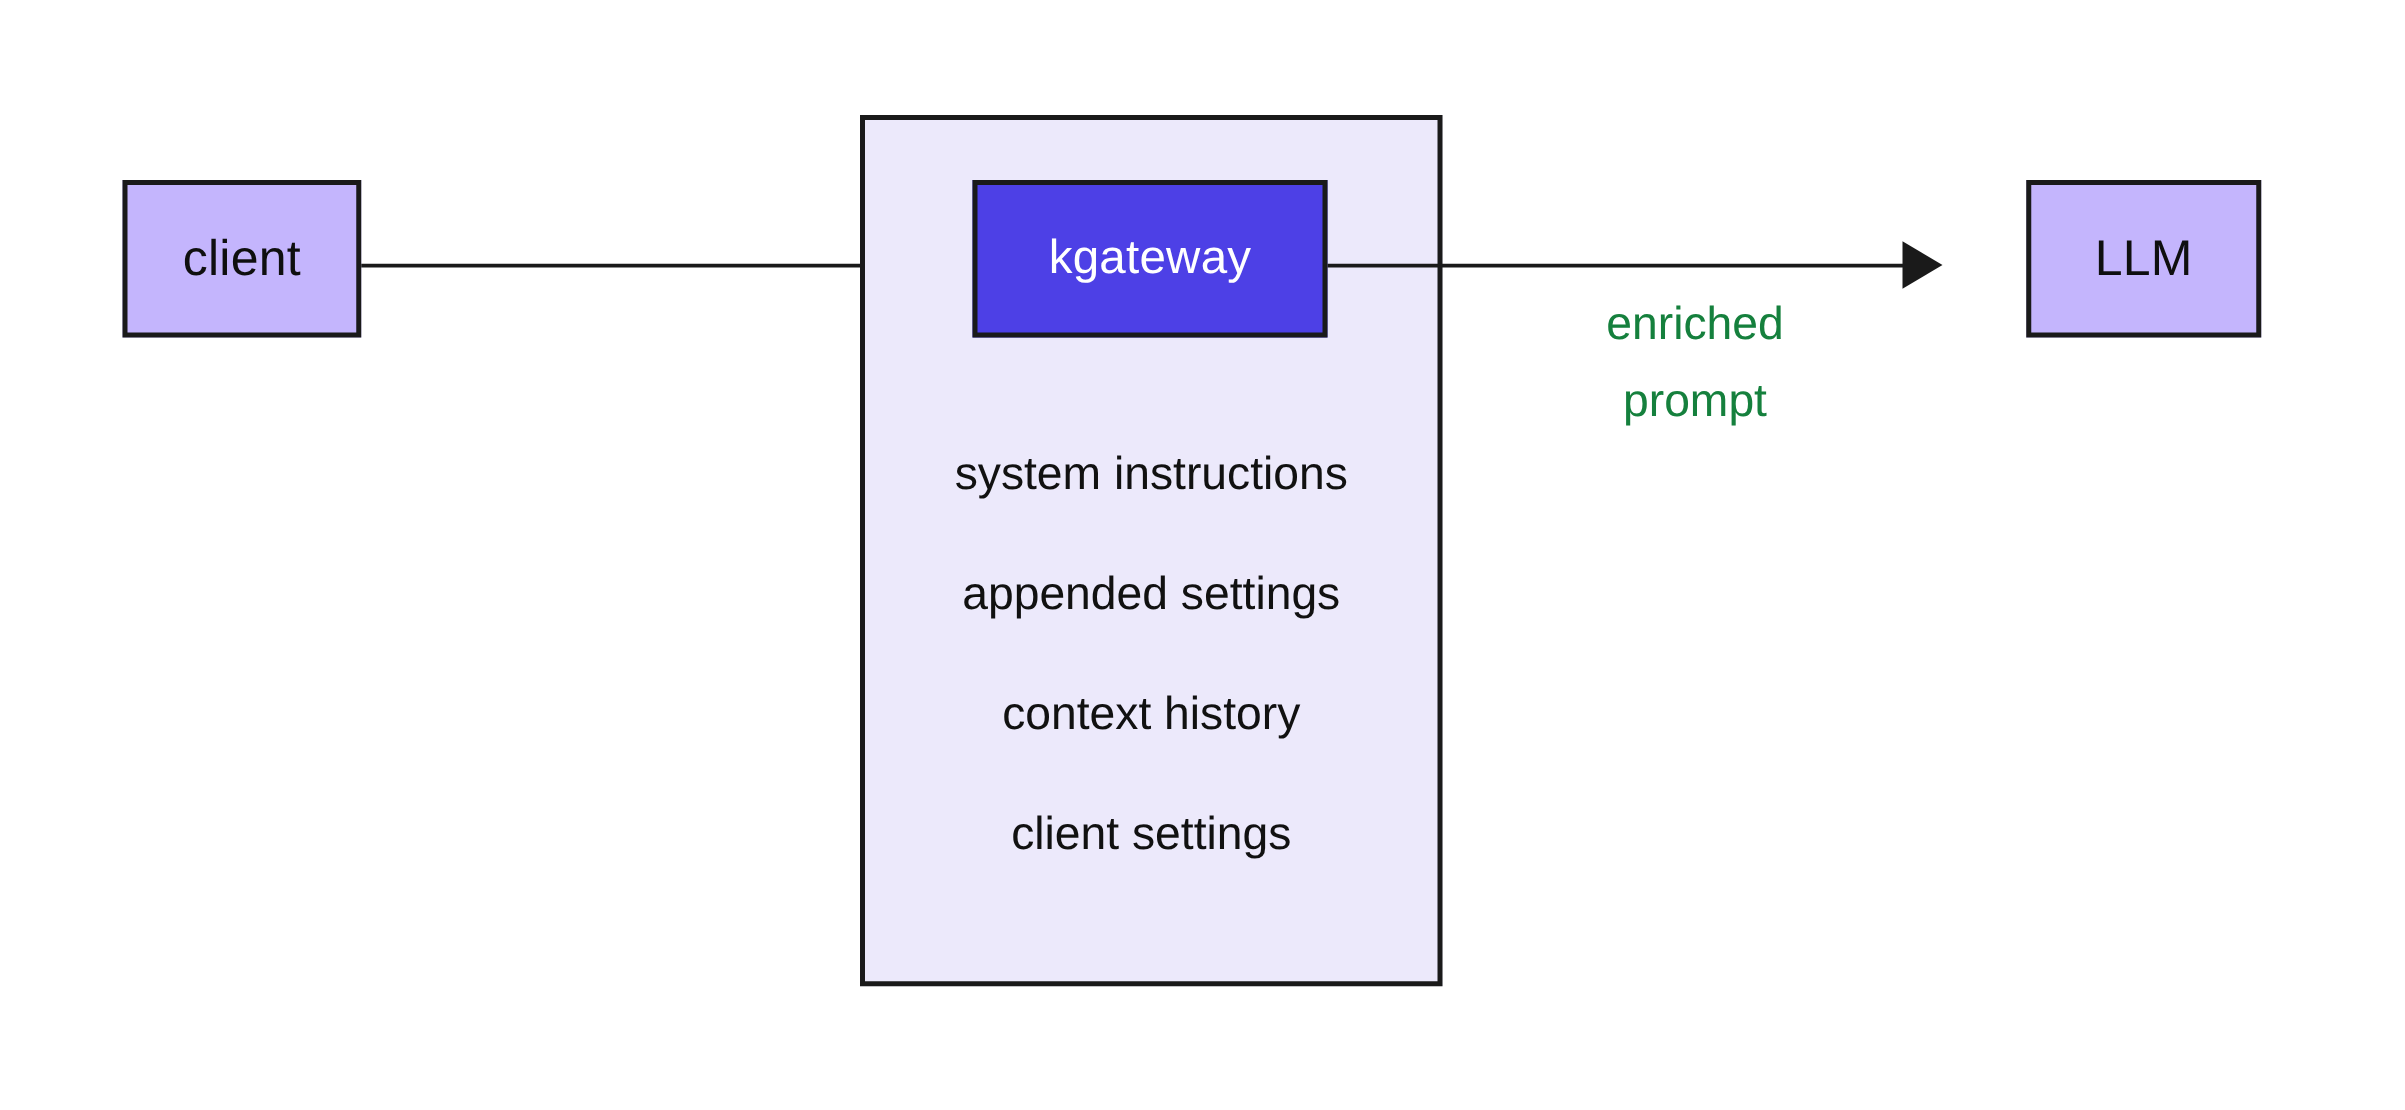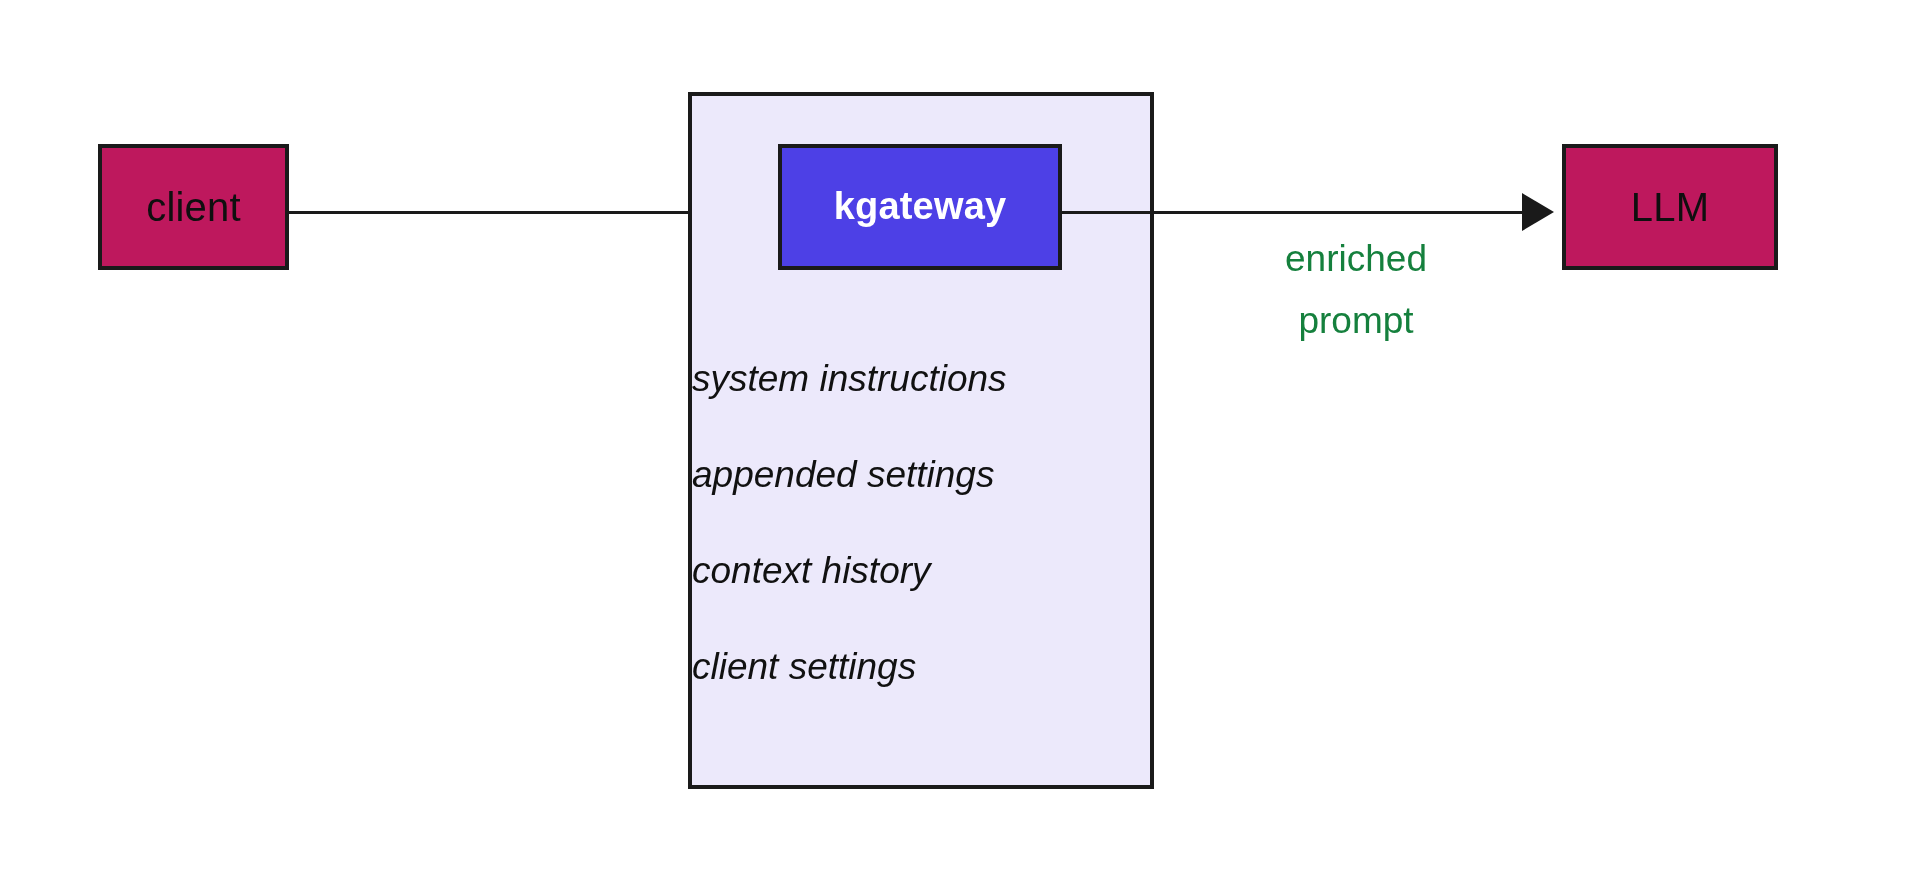--- a/index.html
+++ b/index.html
@@ -21,43 +21,43 @@
   }
 
   
   .node {
     position: absolute;
     box-sizing: border-box;
     display: flex;
     align-items: center;
     justify-content: center;
     border: 4px solid #1a1a1a;
-    background: #be185d;
+    background: #c4b5fd;
     text-align: center;
   }
   .node-label {
     font-size: 40px;
     line-height: 1.1;
     letter-spacing: 0.2px;
     white-space: nowrap;
   }
 
   
   #client-node {
     left: 98px;
     top: 144px;
     width: 191px;
     height: 126px;
   }
 
   
   #llm-node {
-    left: 1562px;
+    left: 1621px;
     top: 144px;
-    width: 216px;
+    width: 188px;
     height: 126px;
   }
 
   
   #gateway-container {
     position: absolute;
     left: 688px;
     top: 92px;
     width: 466px;
     height: 697px;
@@ -70,32 +70,31 @@
   #kgateway-node {
     left: 778px;
     top: 144px;
     width: 284px;
     height: 126px;
     background: #4d40e6;
     border: 4px solid #1a1a1a;
   }
   #kgateway-node .node-label {
     color: #ffffff;
-    font-weight: bold;
+    font-weight: normal;
     font-size: 38px;
   }
 
   
   #gateway-features {
     position: absolute;
     left: 692px;
     top: 360px;
     width: 458px;
-    text-align: left;
-    font-style: italic;
+    text-align: center;
   }
   .feature-item {
     font-size: 37px;
     line-height: 1.05;
     color: #111111;
     margin: 0 0 57px 0;
     white-space: nowrap;
   }
   .feature-item:last-child {
     margin-bottom: 0;

